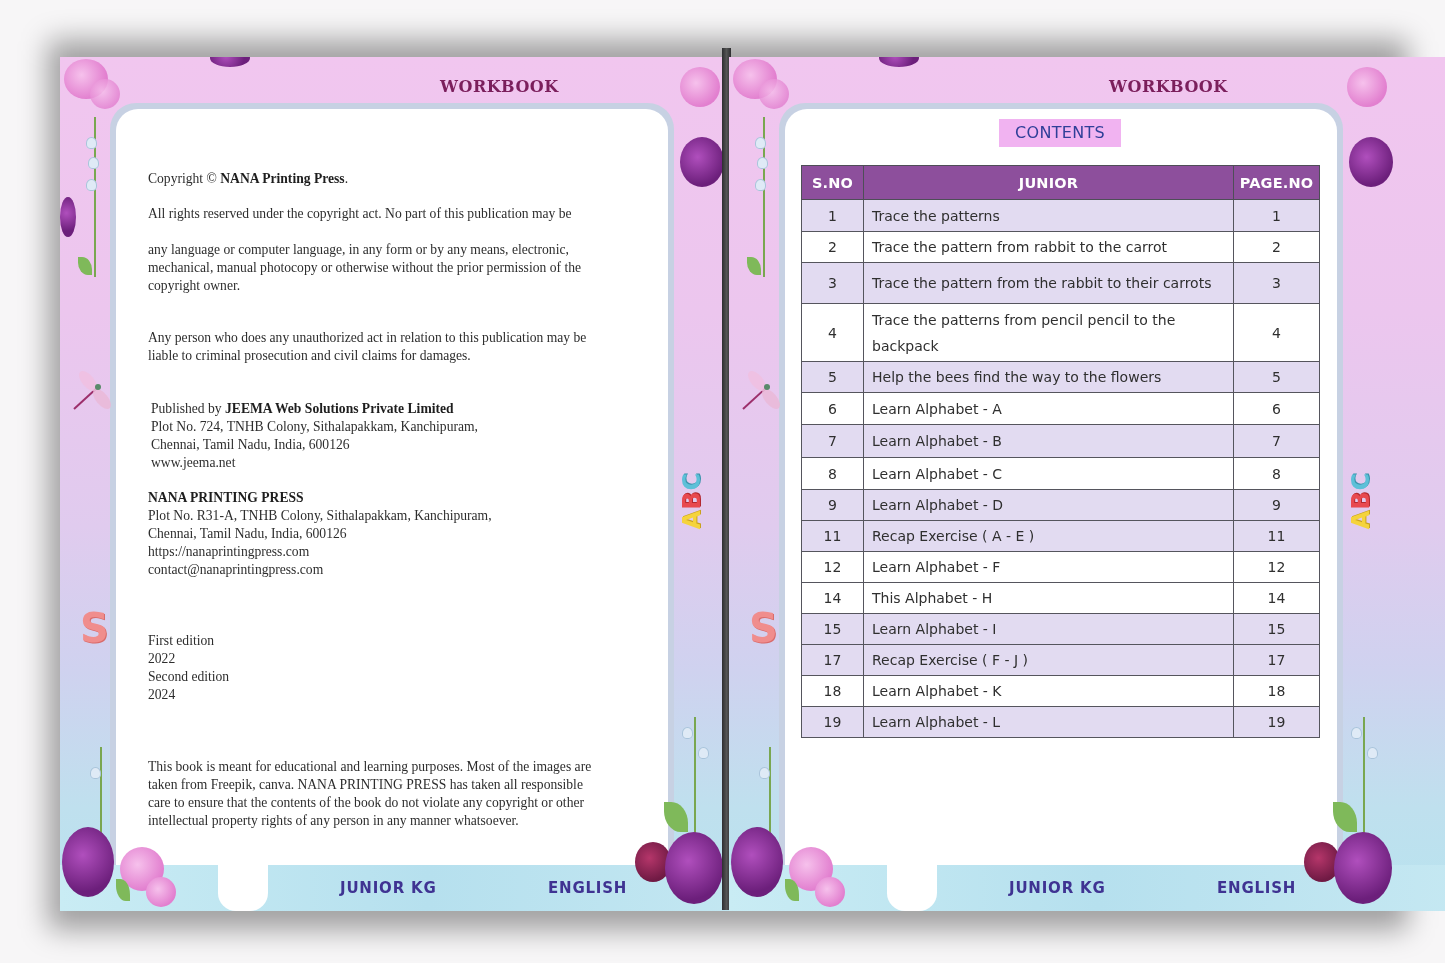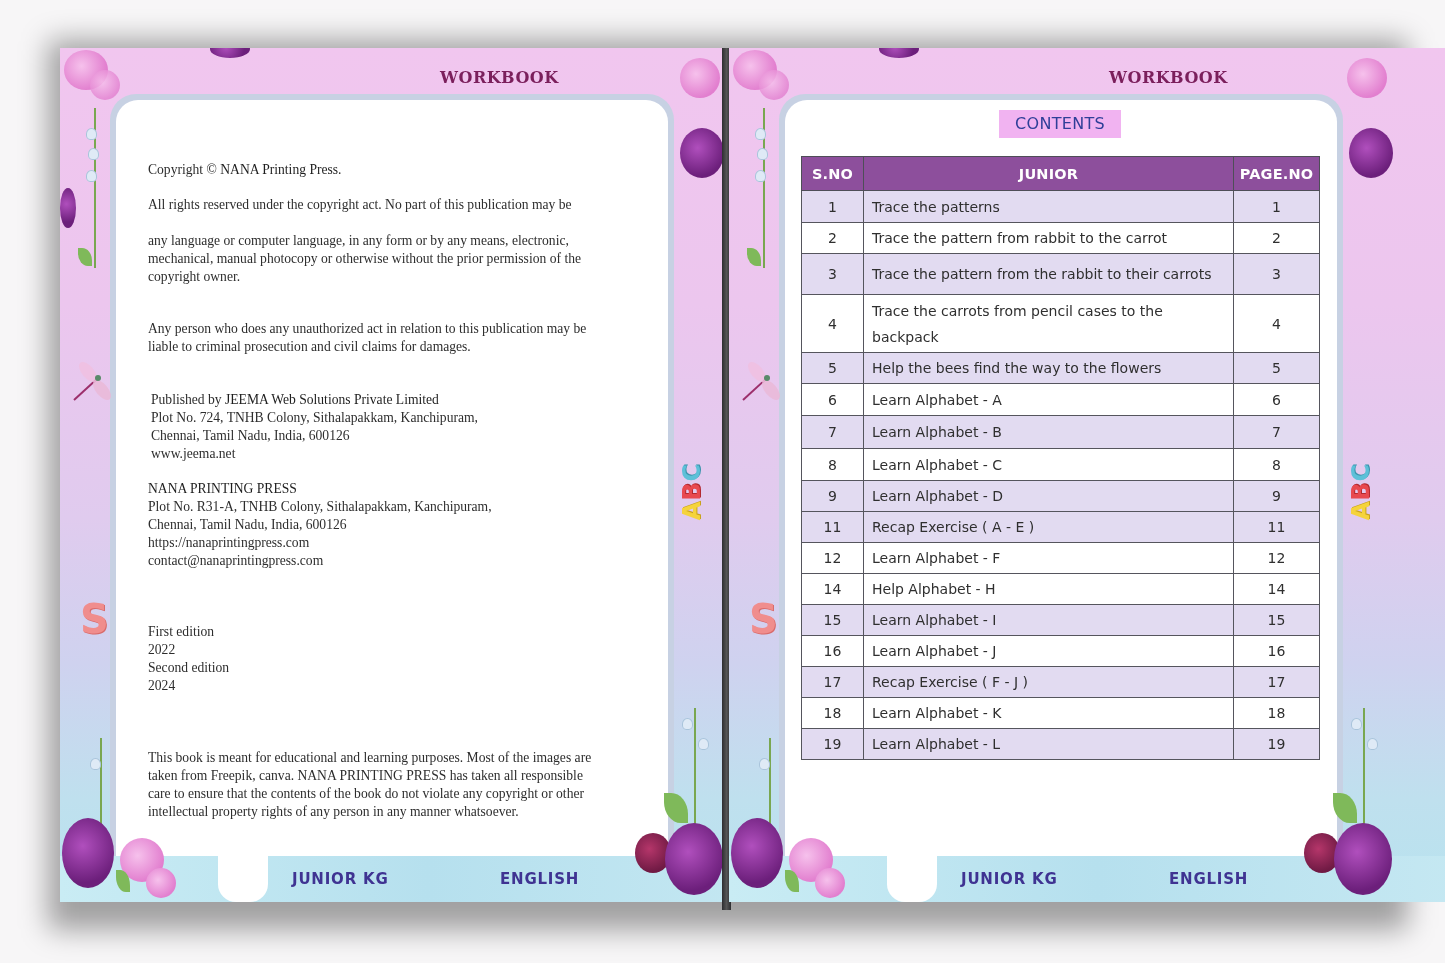--- a/index.html
+++ b/index.html
@@ -5,21 +5,21 @@
   * { box-sizing: border-box; margin: 0; padding: 0; }
   html, body { width: 1445px; height: 963px; overflow: hidden; background: #f7f6f7; }
   body { position: relative; font-family: "Liberation Serif", serif; }
 
   .book-shadow {
     position: absolute; left: 48px; top: 40px; width: 1360px; height: 890px;
     background: rgba(0,0,0,0.35); filter: blur(14px); border-radius: 6px;
   }
 
   .page {
-    position: absolute; top: 48px; width: 736px; height: 854px;
+    position: absolute; top: 57px; width: 736px; height: 854px;
     overflow: hidden;
     background: linear-gradient(180deg, #f1c6ef 0%, #ecc6ee 30%, #e0cbee 55%, #cfd2ef 72%, #bfe0ee 88%, #b8e3ef 100%);
   }
   .page.left { left: 60px; }
   .page.right { left: 729px; }
   .spine {
     position: absolute; left: 722px; top: 48px; width: 9px; height: 862px;
     background: linear-gradient(90deg, #2d2d30, #555 50%, #2d2d30);
   }
 
@@ -42,21 +42,21 @@
     position: absolute; left: 0; right: 0; bottom: 0; height: 46px;
     background: linear-gradient(90deg, #c9ecf4, #b6e0ee 50%, #c5e8f2);
   }
   .footer-tab {
     position: absolute; bottom: 0; left: 158px; width: 50px; height: 62px;
     background: #ffffff; border-radius: 0 0 18px 18px;
   }
   .footer-label {
     position: absolute; bottom: 14px;
     font-family: "DejaVu Sans", sans-serif; font-size: 15px; font-weight: bold;
-    color: #3f3392; letter-spacing: 0.8px;
+    color: #3f3392; letter-spacing: 0.8px; margin-left: 48px;
   }
   .footer-label.grade { left: 232px; }
   .footer-label.subject { left: 440px; }
 
   
   .flower { position: absolute; border-radius: 50%; }
   .orchid-dark { background: radial-gradient(circle at 40% 40%, #b04fbd, #6c1f7b 70%); }
   .orchid-pink { background: radial-gradient(circle at 40% 40%, #f6c1ec, #e27fcf 70%); }
   .orchid-red { background: radial-gradient(circle at 40% 40%, #b5366a, #701a44 70%); }
   .leaf { position: absolute; background: #7fb95a; border-radius: 0 70% 0 70%; }
@@ -77,21 +77,21 @@
   .abc-a { color: #f5d33c; text-shadow: 1px 1px 0 #c9a21d; }
   .abc-b { color: #e8494f; text-shadow: 1px 1px 0 #b32930; }
   .abc-c { color: #5dc0d8; text-shadow: 1px 1px 0 #3993ab; }
 
   
   .copy {
     position: absolute; left: 88px; top: 113px; width: 500px;
     font-size: 13.6px; line-height: 18px; color: #2d2d2d;
   }
   .copy p { margin: 0; }
-  .copy b { font-weight: normal; color: #1e1e1e; }
+  .copy b { font-weight: bold; color: #1e1e1e; }
 
   
   .contents-badge {
     position: absolute; top: 62px; left: 270px; width: 122px; height: 28px;
     background: #f1b3f1; color: #2f3f98;
     font-family: "DejaVu Sans", sans-serif; font-size: 16px; text-align: center;
     line-height: 28px; letter-spacing: 0.3px;
   }
   .toc {
     position: absolute; top: 108px; left: 72px; width: 519px;
@@ -261,21 +261,21 @@
           <td>Trace the pattern from rabbit to the carrot</td>
           <td class="pg">2</td>
         </tr>
       <tr class="odd" style="height:41px">
           <td class="num">3</td>
           <td>Trace the pattern from the rabbit to their carrots</td>
           <td class="pg">3</td>
         </tr>
       <tr class="even" style="height:58px">
           <td class="num">4</td>
-          <td style="line-height:26px">Trace the carrots from pencil cases to the backpack</td>
+          <td style="line-height:26px">Trace the patterns from pencil pencil to the backpack</td>
           <td class="pg">4</td>
         </tr>
       <tr class="odd" style="height:31px">
           <td class="num">5</td>
           <td>Help the bees find the way to the flowers</td>
           <td class="pg">5</td>
         </tr>
       <tr class="even" style="height:32px">
           <td class="num">6</td>
           <td>Learn Alphabet - A</td>
@@ -301,32 +301,27 @@
           <td>Recap Exercise ( A - E )</td>
           <td class="pg">11</td>
         </tr>
       <tr class="even" style="height:31px">
           <td class="num">12</td>
           <td>Learn Alphabet - F</td>
           <td class="pg">12</td>
         </tr>
       <tr class="even" style="height:31px">
           <td class="num">14</td>
-          <td>Help Alphabet - H</td>
+          <td>This Alphabet - H</td>
           <td class="pg">14</td>
         </tr>
       <tr class="odd" style="height:31px">
           <td class="num">15</td>
           <td>Learn Alphabet - I</td>
           <td class="pg">15</td>
-        </tr>
-      <tr class="even" style="height:31px">
-          <td class="num">16</td>
-          <td>Learn Alphabet - J</td>
-          <td class="pg">16</td>
         </tr>
       <tr class="odd" style="height:31px">
           <td class="num">17</td>
           <td>Recap Exercise ( F - J )</td>
           <td class="pg">17</td>
         </tr>
       <tr class="even" style="height:31px">
           <td class="num">18</td>
           <td>Learn Alphabet - K</td>
           <td class="pg">18</td>

